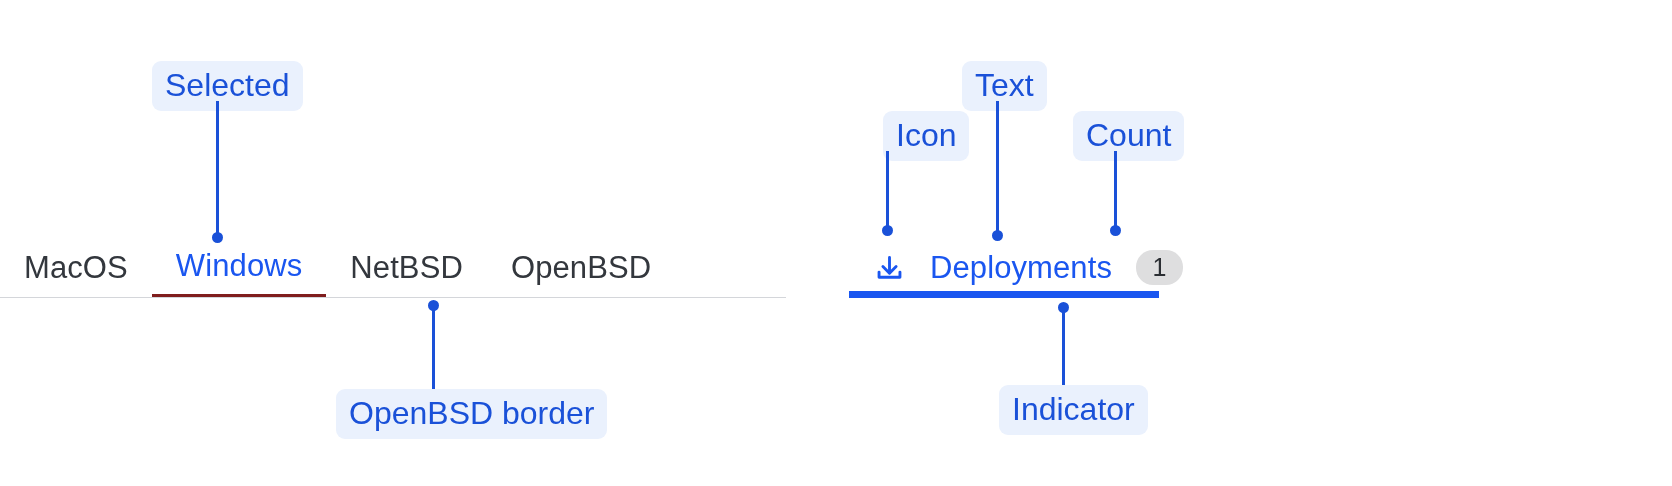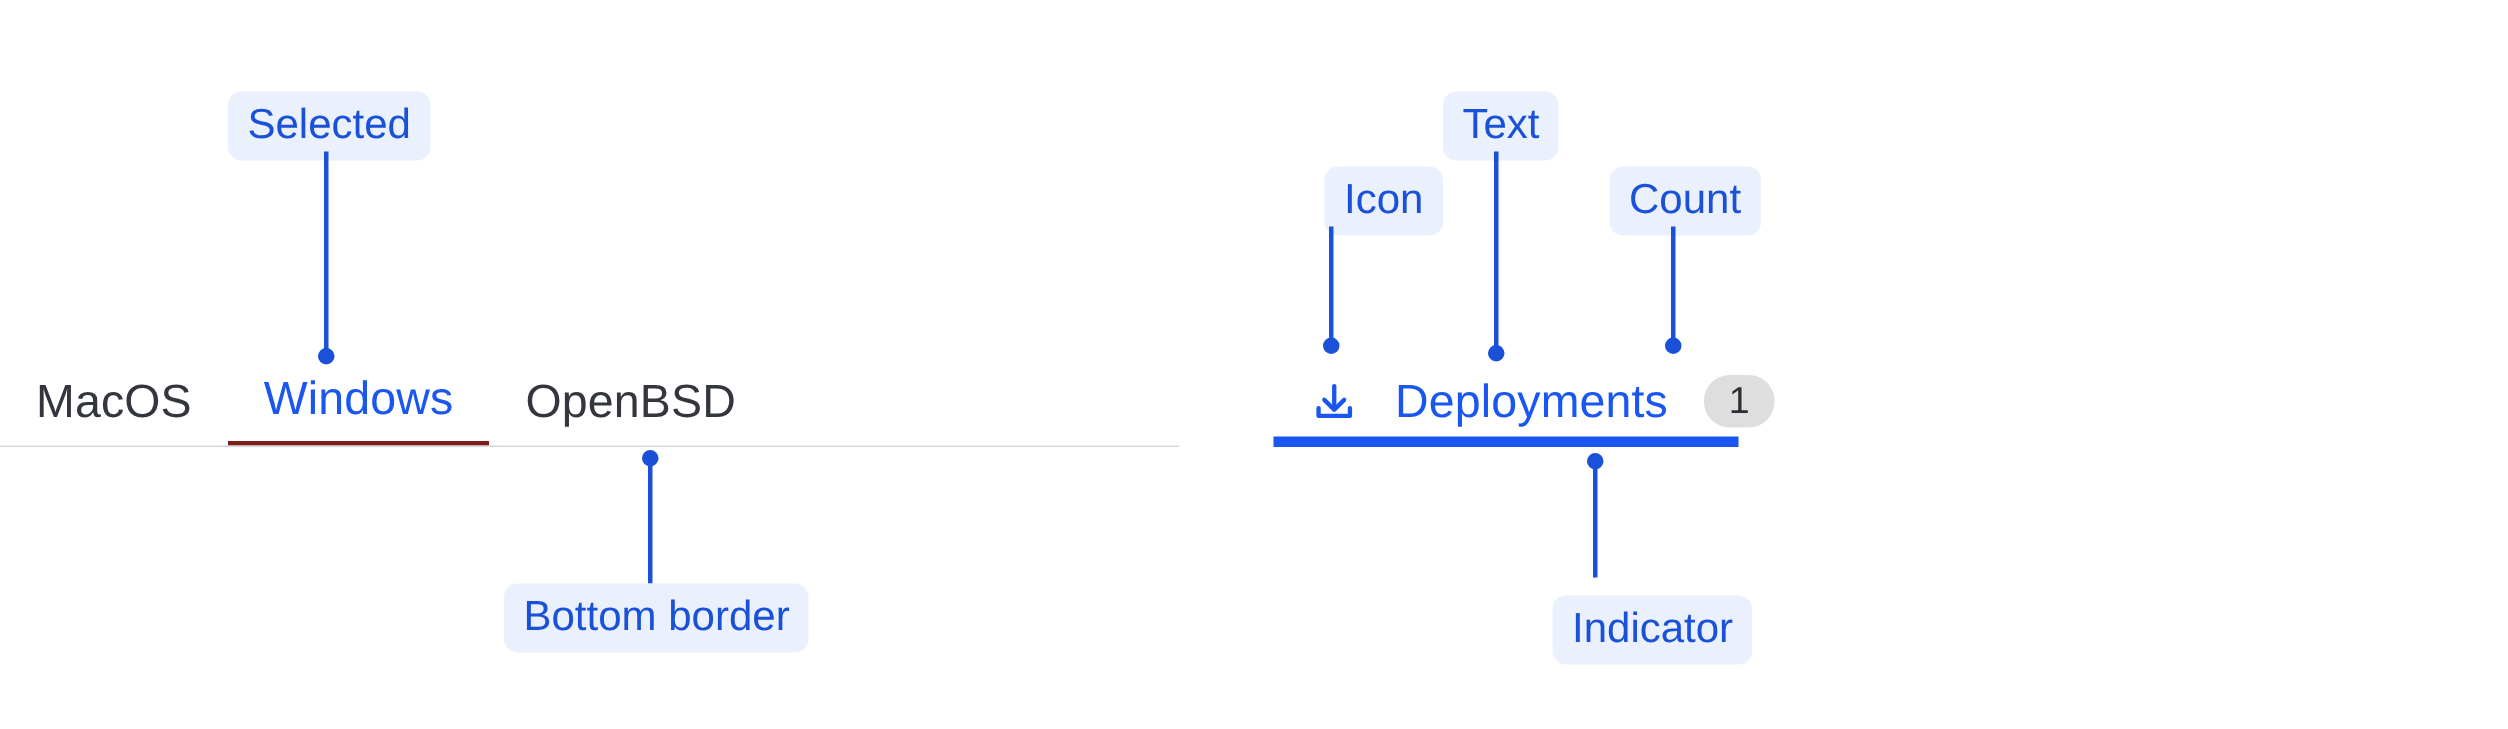--- a/index.html
+++ b/index.html
@@ -19,21 +19,21 @@
   .stage {
     position: absolute;
     inset: 0;
   }
 
   
   .callout {
     position: absolute;
     background: #eaf1fd;
     color: #1a51d8;
-    font-size: 28px;
+    font-size: 32px;
     line-height: 1;
     border-radius: 9px;
     padding: 8px 13px 10px 13px;
     white-space: nowrap;
     font-family: "Liberation Sans", sans-serif;
   }
 
   
   .leader {
     position: absolute;
@@ -143,29 +143,32 @@
 
   <div id="tabbar-plain">
     <div class="tabs-row">
       <div class="tab-plain">
         <span>MacOS</span>
       </div>
       <div class="tab-plain is-selected">
         <span>Windows</span>
       </div>
       <div class="tab-plain">
+        <span>NetBSD</span>
+      </div>
+      <div class="tab-plain">
         <span>OpenBSD</span>
       </div>
     </div>
     <div class="rule"></div>
   </div>
 
   <div class="leader-dot" style="left:428px; top:300px;"></div>
   <div class="leader" style="left:432px; top:306px; height:83px;"></div>
-  <div class="callout" style="left:336px; top:389px;">Bottom border</div>
+  <div class="callout" style="left:336px; top:389px;">OpenBSD border</div>
 
   <div class="callout" style="left:849px; top:111px;margin-left:34px;">Icon</div>
   <div class="leader" style="left:886px; top:151px; height:79px;"></div>
   <div class="leader-dot" style="left:882px; top:225px;"></div>
 
   <div class="callout" style="left:962px; top:61px;">Text</div>
   <div class="leader" style="left:996px; top:101px; height:134px;"></div>
   <div class="leader-dot" style="left:992px; top:230px;"></div>
 
   <div class="callout" style="left:1073px; top:111px;">Count</div>
@@ -179,15 +182,15 @@
         <path d="M7.2 10.6 L12 15.4 L16.8 10.6"></path>
         <path d="M4.4 14.6 L4.4 18.4 L19.6 18.4 L19.6 14.6"></path>
       </svg>
       <span class="t-label">Deployments</span>
       <span class="t-count">1</span>
     </div>
   </div>
 
   <div class="leader-dot" style="left:1058px; top:302px;"></div>
   <div class="leader" style="left:1062px; top:308px; height:77px;"></div>
-  <div class="callout" style="left:1035px; top:385px;margin-top:12px;">Indicator</div>
+  <div class="callout" style="left:999px; top:385px;">Indicator</div>
 
 </div>
 
 </body></html>

